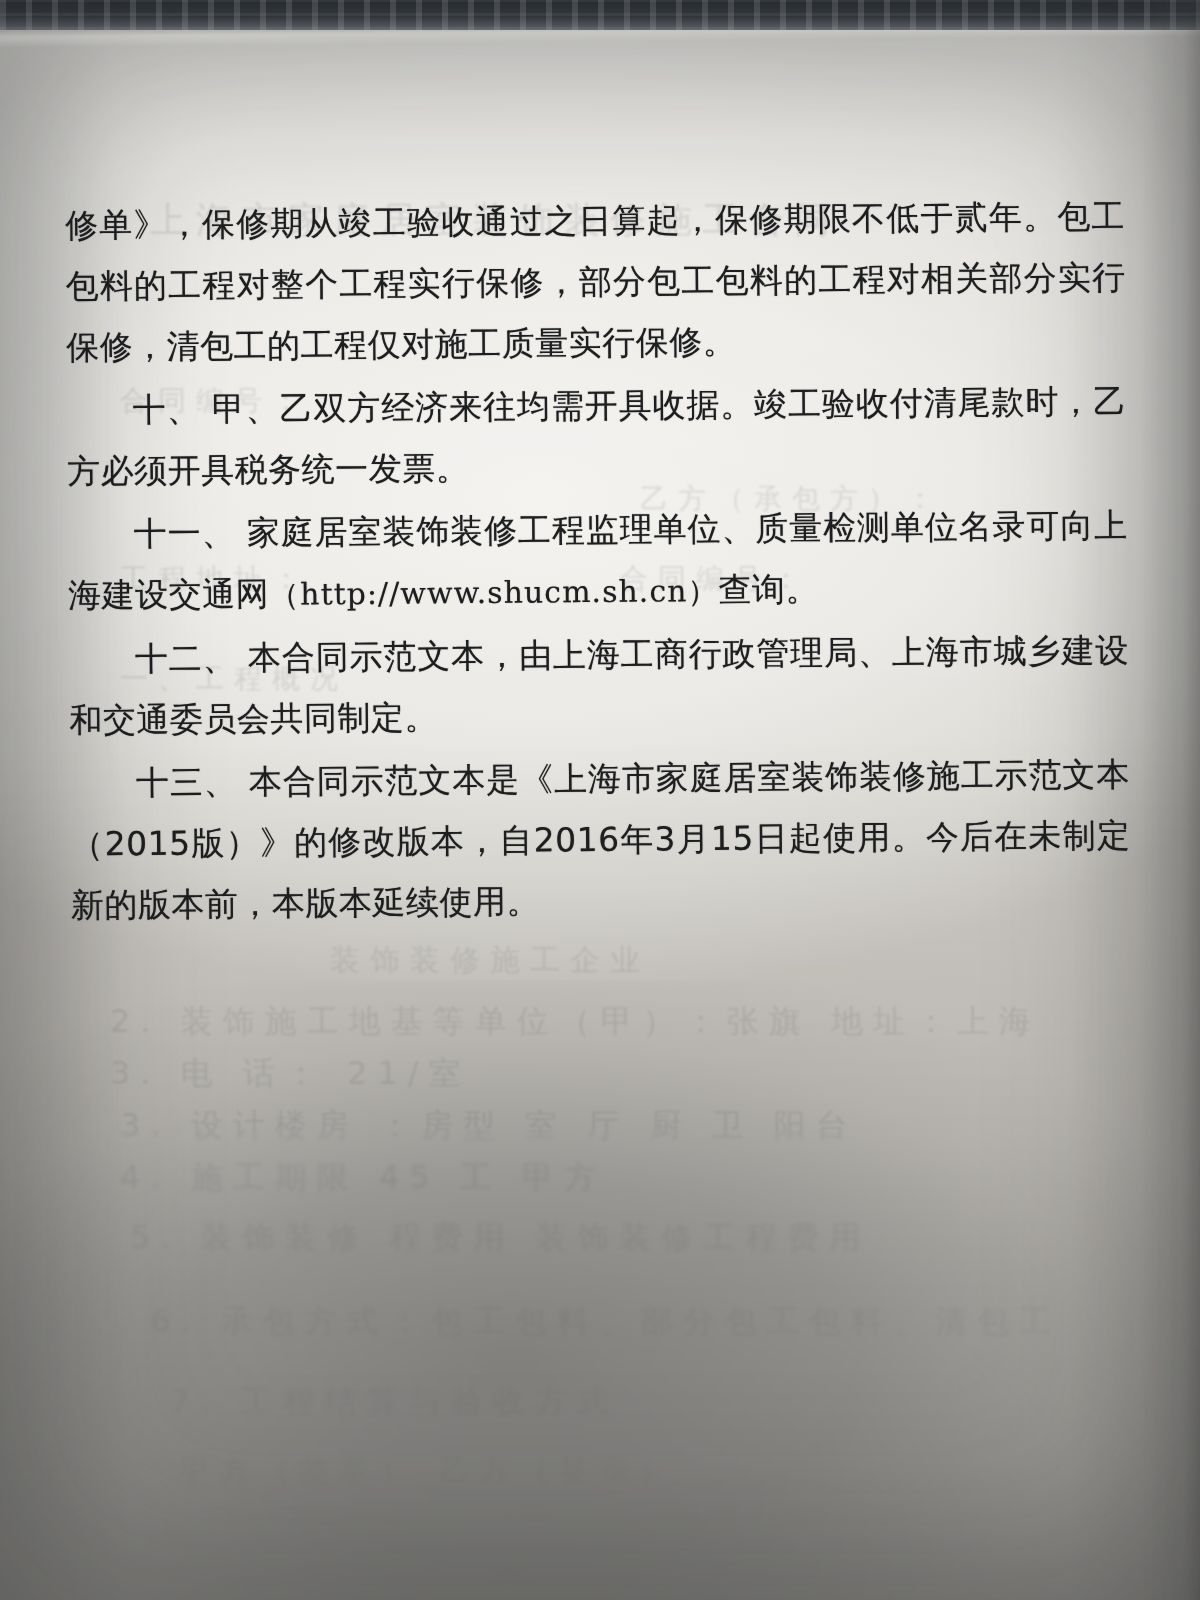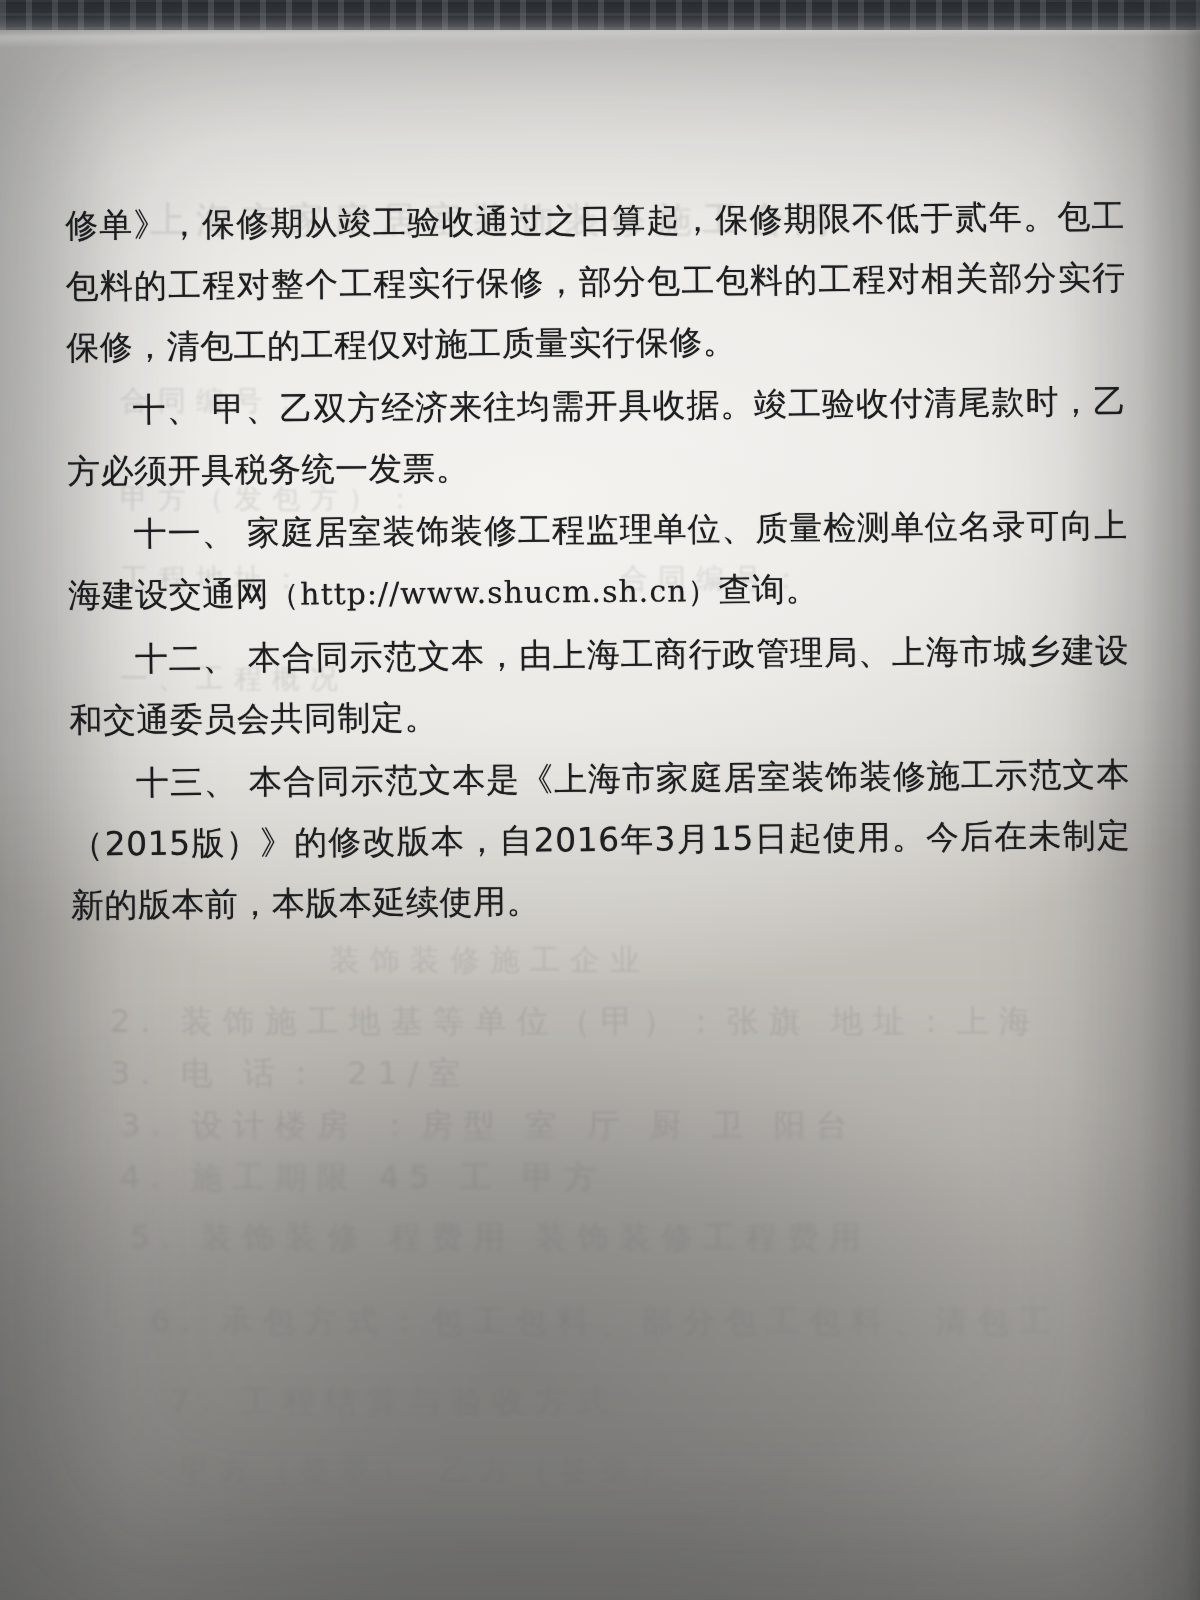--- a/index.html
+++ b/index.html
@@ -149,21 +149,21 @@
 
   <div class="sheet-edge-top"></div>
 
   <div class="bg-top">
     <div class="bg-top-pattern"></div>
   </div>
 
   <div class="ghost-layer">
     <div class="ghost" style="left:150px;top:196px;font-size:36px;">上海市家庭居室装饰装修施工合同</div>
     <div class="ghost" style="left:120px;top:382px;font-size:28px;text-align:right;">合同编号：</div>
-    <div class="ghost" style="left:120px;top:480px;font-size:28px;">甲方（发包方）：</div>
+    <div class="ghost" style="left:640px;top:480px;font-size:28px;">乙方（承包方）：</div>
     <div class="ghost" style="left:120px;top:560px;font-size:28px;">工程地址：</div>
     <div class="ghost" style="left:620px;top:560px;font-size:28px;">合同编号：</div>
     <div class="ghost" style="left:120px;top:660px;font-size:28px;">一、工程概况</div>
     <div class="ghost" style="left:330px;top:940px;font-size:30px;opacity:.9;">装饰装修施工企业</div>
     <div class="ghost" style="left:110px;top:1000px;font-size:32px;opacity:1;">2. 装饰施工地基等单位（甲）：张旗      地址：上海</div>
     <div class="ghost" style="left:110px;top:1052px;font-size:32px;opacity:1;">3. 电 话：  21/室</div>
     <div class="ghost" style="left:120px;top:1104px;font-size:32px;opacity:1;">3. 设计楼房 ：房型     室     厅     厨     卫     阳台</div>
     <div class="ghost" style="left:120px;top:1156px;font-size:32px;opacity:1;">4. 施工期限      45 工  甲方</div>
     <div class="ghost" style="left:130px;top:1216px;font-size:32px;opacity:.9;">5. 装饰装修   程费用    装饰装修工程费用</div>
     <div class="ghost" style="left:150px;top:1300px;font-size:32px;opacity:.75;">6. 承包方式：包工包料、部分包工包料、清包工</div>

